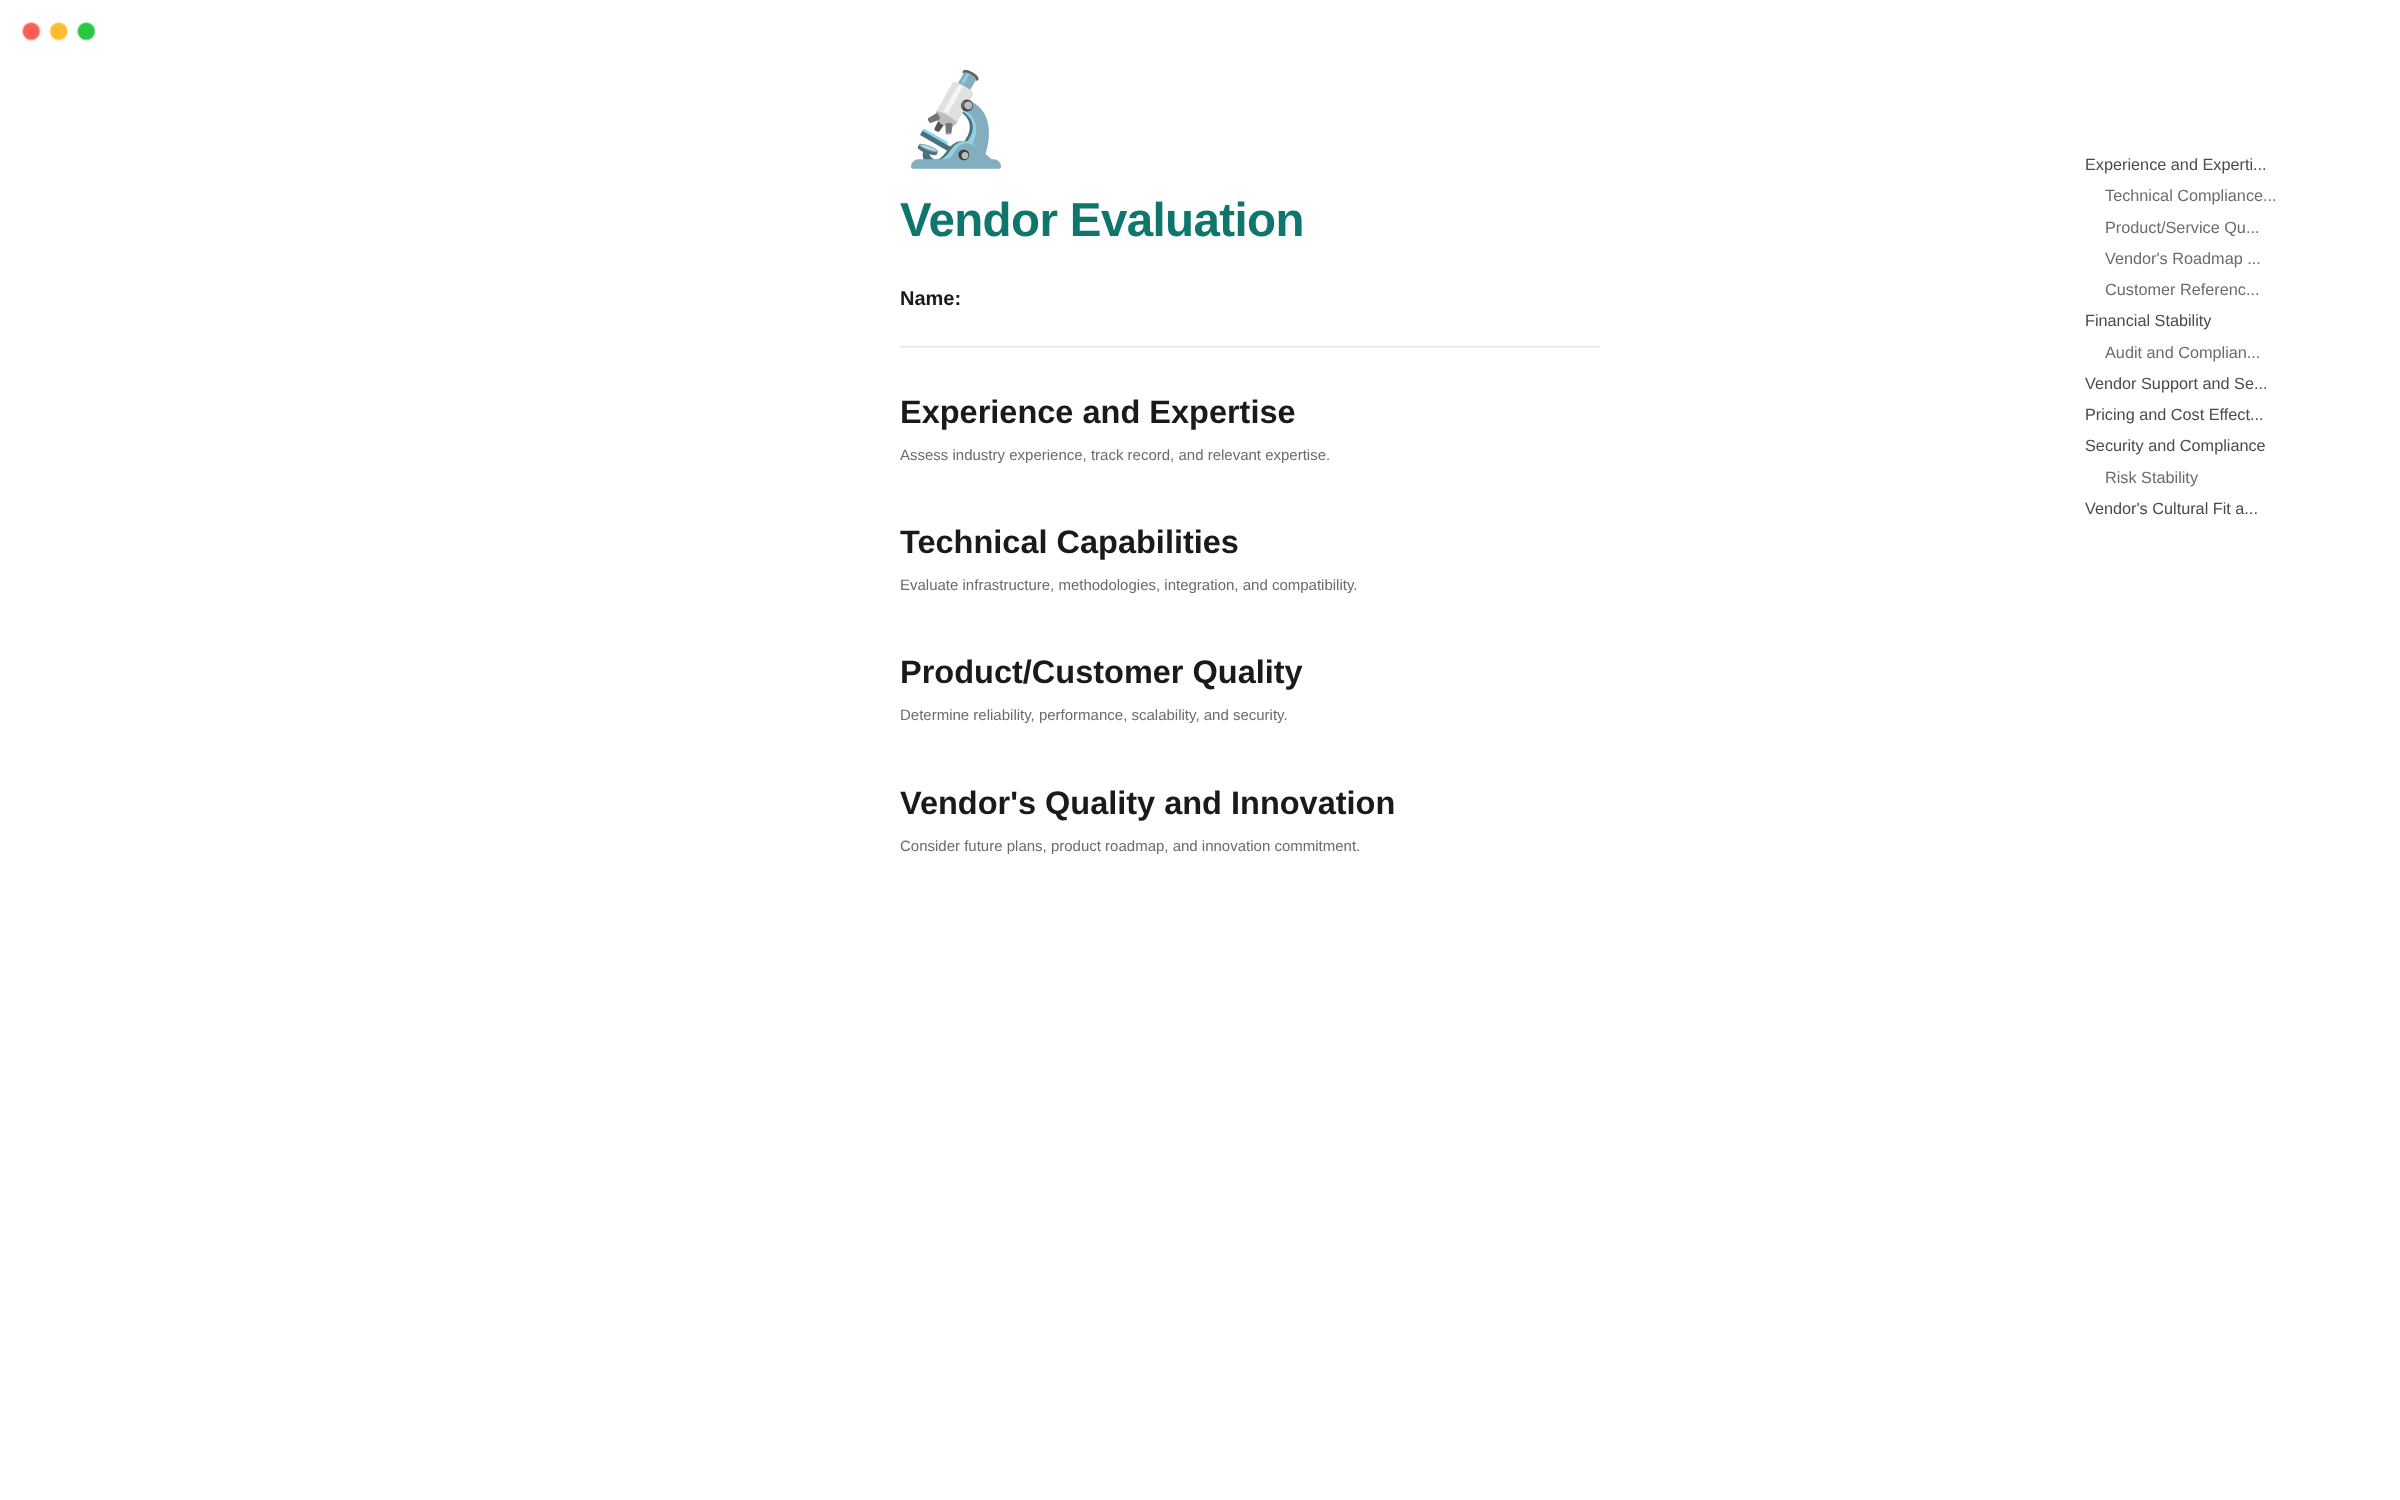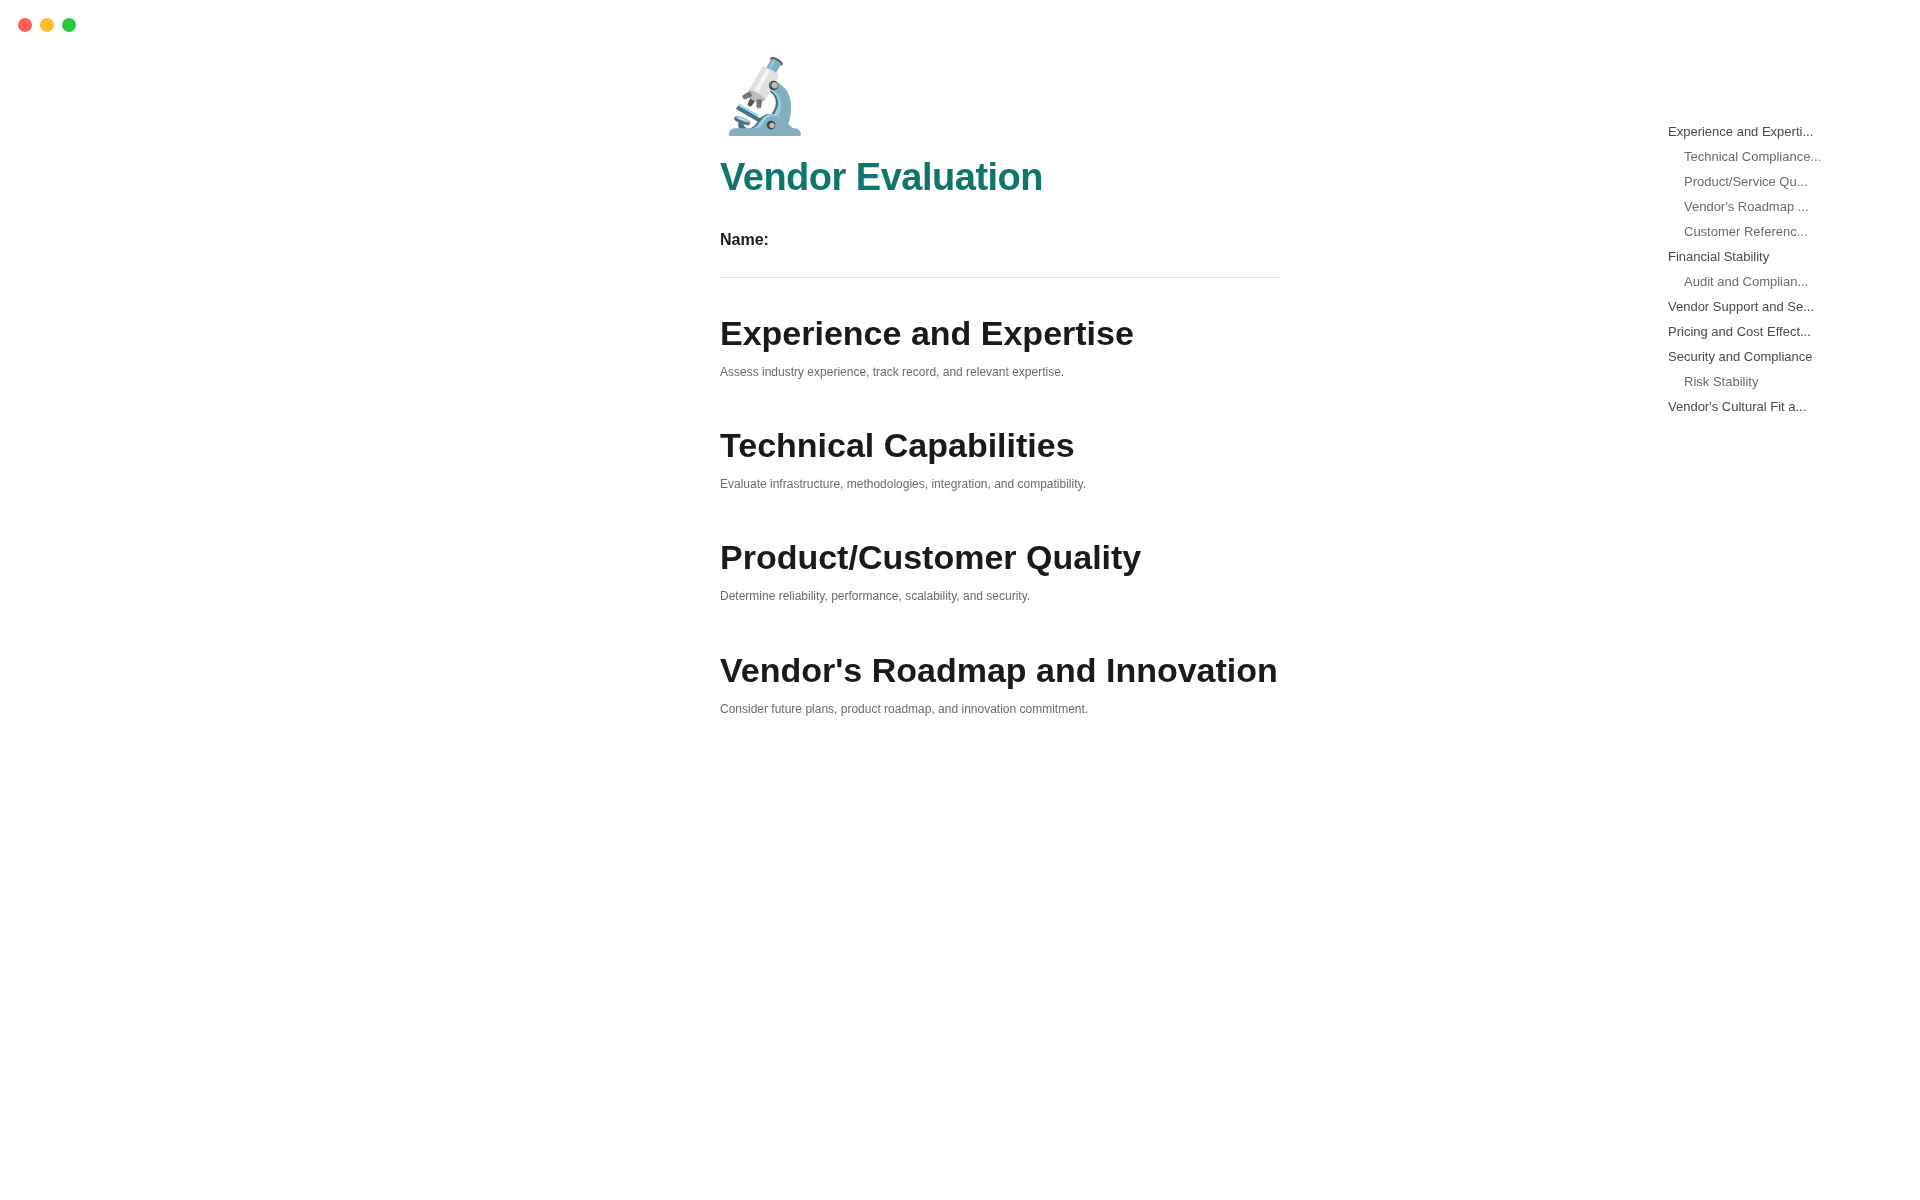--- a/index.html
+++ b/index.html
@@ -103,21 +103,21 @@
       border-top: 1px solid #e0e0e0;
       margin: 28px 0 36px 0;
     }
 
     
     .section {
       margin-bottom: 44px;
     }
 
     .section-title {
-      font-size: 34px;
+      font-size: 26px;
       font-weight: 700;
       color: #1a1a1a;
       margin-bottom: 10px;
     }
 
     .section-description {
       font-size: 12px;
       color: #6b6b6b;
       line-height: 1.6;
     }
@@ -185,21 +185,21 @@
       <h2 class="section-title">Technical Capabilities</h2>
       <p class="section-description">Evaluate infrastructure, methodologies, integration, and compatibility.</p>
     </div>
 
     <div class="section">
       <h2 class="section-title">Product/Customer Quality</h2>
       <p class="section-description">Determine reliability, performance, scalability, and security.</p>
     </div>
 
     <div class="section">
-      <h2 class="section-title">Vendor's Roadmap and Innovation</h2>
+      <h2 class="section-title">Vendor's Quality and Innovation</h2>
       <p class="section-description">Consider future plans, product roadmap, and innovation commitment.</p>
     </div>
 
   </div>
 </div>
 
 <div class="toc-sidebar">
 <div class="toc-item level-1">Experience and Experti...</div>
     <div class="toc-item level-2">Technical Compliance...</div>
     <div class="toc-item level-2">Product/Service Qu...</div>

